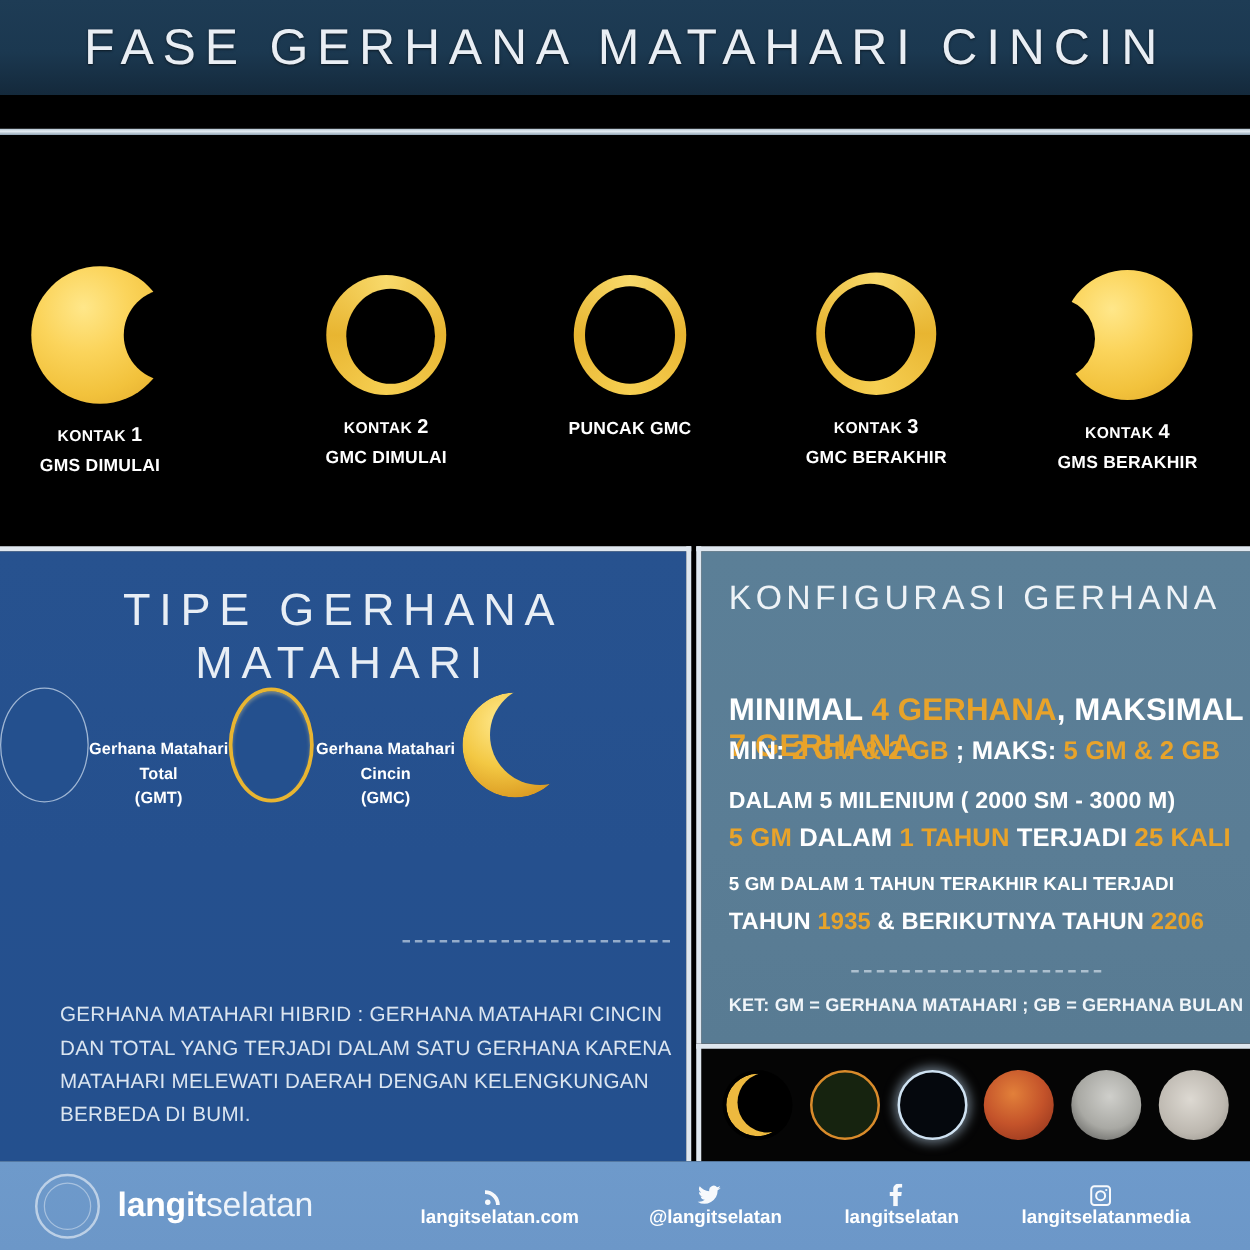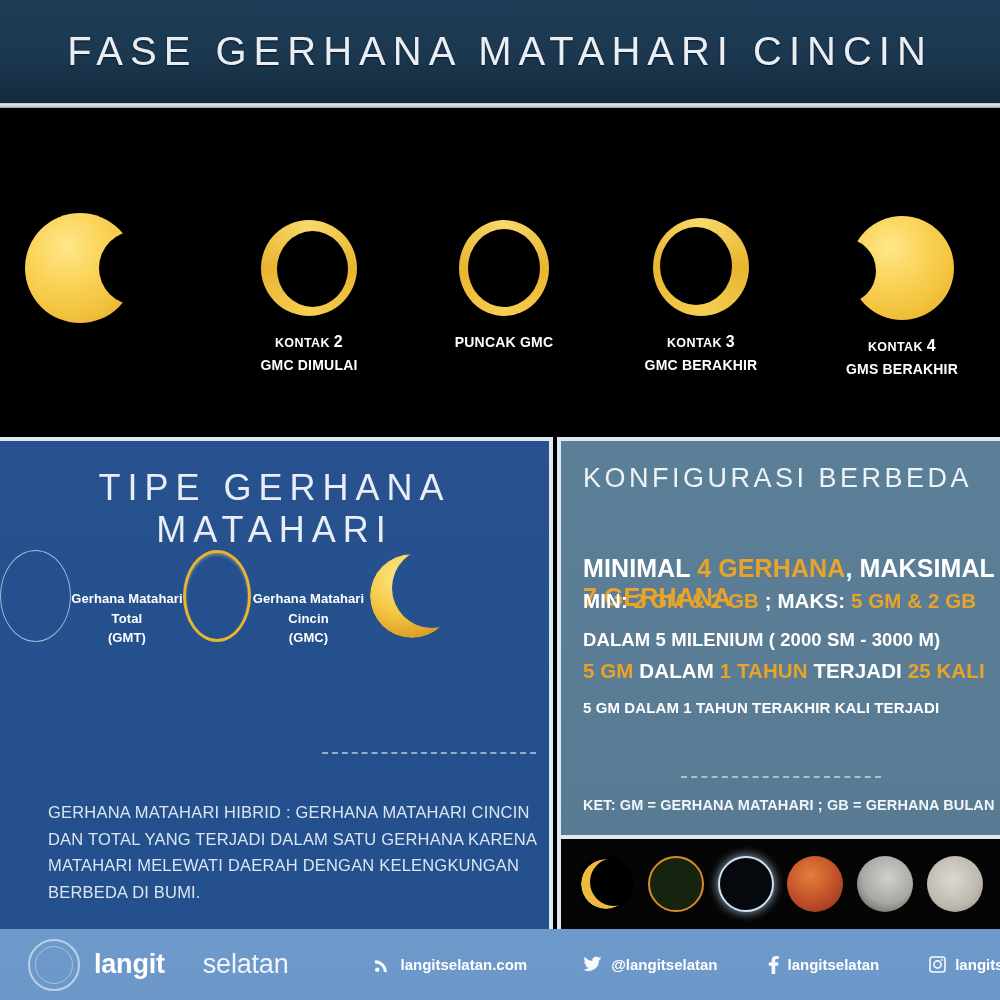--- a/index.html
+++ b/index.html
@@ -1,20 +1,20 @@
 <!DOCTYPE html>
 <html><head>
 <meta charset="utf-8">
 <style>
   html,body{margin:0;padding:0;background:#000;}
   body{width:1000px;height:1000px;font-family:"Liberation Sans",sans-serif;-webkit-font-smoothing:antialiased;}
   .page{position:relative;width:1000px;height:1000px;overflow:hidden;background:#000;}
 
   
-  .header{position:absolute;left:0;top:0;width:1000px;height:103px;
+  .header{position:absolute;left:0;top:0;width:1000px;height:76px;
     background:linear-gradient(180deg,#1e3c55 0%,#1b3850 55%,#14293b 100%);
     display:flex;align-items:center;justify-content:center;}
   .header-title{color:#e9eef4;font-size:40px;letter-spacing:7px;font-weight:300;
     text-shadow:0 1px 2px rgba(0,0,0,.6);white-space:nowrap;}
   .header-rule{position:absolute;left:0;top:103px;width:1000px;height:5px;
     background:linear-gradient(180deg,#aebfcd 0%,#e6edf3 40%,#8fa3b4 100%);}
 
   
   .phases{position:absolute;left:0;top:108px;width:1000px;height:327px;background:#000;}
   .phases .tile{position:absolute;top:0;width:200px;height:327px;
@@ -81,41 +81,45 @@
   
   .footer{position:absolute;left:0;top:929px;width:1000px;height:71px;
     background:linear-gradient(180deg,#6e9acb 0%,#6c97c8 100%);
     display:flex;align-items:center;}
   .seal{width:48px;height:48px;border-radius:50%;margin-left:28px;flex:0 0 auto;
     border:2px solid rgba(255,255,255,.62);position:relative;opacity:.88;}
   .seal::after{content:"";position:absolute;inset:5px;border-radius:50%;
     border:1px solid rgba(255,255,255,.45);}
   .brand{margin-left:14px;font-size:27px;color:#ffffff;letter-spacing:-.2px;white-space:nowrap;}
   .brand b{font-weight:bold;}
-  .brand span{font-weight:300;color:#eef4fb;margin-left:38px;}
-  .social{display:flex;align-items:center;color:#ffffff;font-size:15px;font-weight:bold;white-space:nowrap;}
+  .brand span{font-weight:300;color:#eef4fb;}
+  .social{display:flex;align-items:center;color:#ffffff;font-size:15px;font-weight:bold;white-space:nowrap;flex-direction:column;}
   .sicon{display:inline-flex;align-items:center;justify-content:center;margin-right:9px;opacity:.95;}
   .s1{margin-left:86px;} .s2{margin-left:56px;} .s3{margin-left:50px;} .s4{margin-left:50px;}
 </style>
 </head>
 <body>
 
 <div class="page">
 
   <div class="header">
     <div class="header-title">FASE GERHANA MATAHARI CINCIN</div>
   </div>
   <div class="header-rule"></div>
 
   <div class="phases">
 
     <div class="tile" style="left:-20px">
       <div class="sunwrap">
         <div class="disc"></div>
         <div class="bite" style="width:74px;height:74px;right:-38px;top:18px;"></div>
+      </div>
+      <div class="caption">
+        <div class="cap-top"><span>KONTAK</span> <span class="num">1</span></div>
+        <div class="cap-bot">GMS DIMULAI</div>
       </div>
     </div>
 
     <div class="tile" style="left:209px">
       <div class="sunwrap" style="width:96px;height:96px;margin-top:112px;">
         <div class="ring">
             <style></style>
           </div>
         <div style="position:absolute;border-radius:50%;background:#000;left:16px;top:11px;right:9px;bottom:9px;"></div>
       </div>
@@ -202,39 +206,42 @@
           </svg>
         </div>
       </div>
     </div>
 
     <div class="dash-left"></div>
     <div class="hybrid">GERHANA MATAHARI HIBRID : GERHANA MATAHARI CINCIN DAN TOTAL YANG TERJADI DALAM SATU GERHANA KARENA MATAHARI MELEWATI DAERAH DENGAN KELENGKUNGAN BERBEDA DI BUMI.</div>
   </div>
 
   <div class="panel-right">
-    <h2>KONFIGURASI BERBEDA</h2>
+    <h2>KONFIGURASI GERHANA</h2>
 
 
     <div class="k2 kline">
       <span>MINIMAL </span><span class="gold">4 GERHANA</span><span>, MAKSIMAL </span><span class="gold">7 GERHANA</span>
     </div>
 
     <div class="k3 kline">
       <span>MIN: </span><span class="gold">2 GM &amp; 2 GB</span><span> ; MAKS: </span><span class="gold">5 GM &amp; 2 GB</span>
     </div>
 
     <div class="k4 kline">DALAM 5 MILENIUM ( 2000 SM - 3000 M)</div>
 
     <div class="k5 kline">
       <span class="gold">5 GM</span><span> DALAM </span><span class="gold">1 TAHUN</span><span> TERJADI </span><span class="gold">25 KALI</span>
     </div>
 
     <div class="k6 kline">5 GM DALAM 1 TAHUN TERAKHIR KALI TERJADI</div>
 
+    <div class="k7 kline">
+      <span>TAHUN </span><span class="gold">1935</span><span> &amp; BERIKUTNYA TAHUN </span><span class="gold">2206</span>
+    </div>
 
     <div class="dash-right"></div>
     <div class="ket">KET: GM = GERHANA MATAHARI ; GB = GERHANA BULAN</div>
   </div>
 
   <div class="photostrip">
     <div class="ph" style="background:#000;">
       <svg width="56" height="56" viewBox="0 0 56 56">
         <defs>
             <mask id="pm1">

